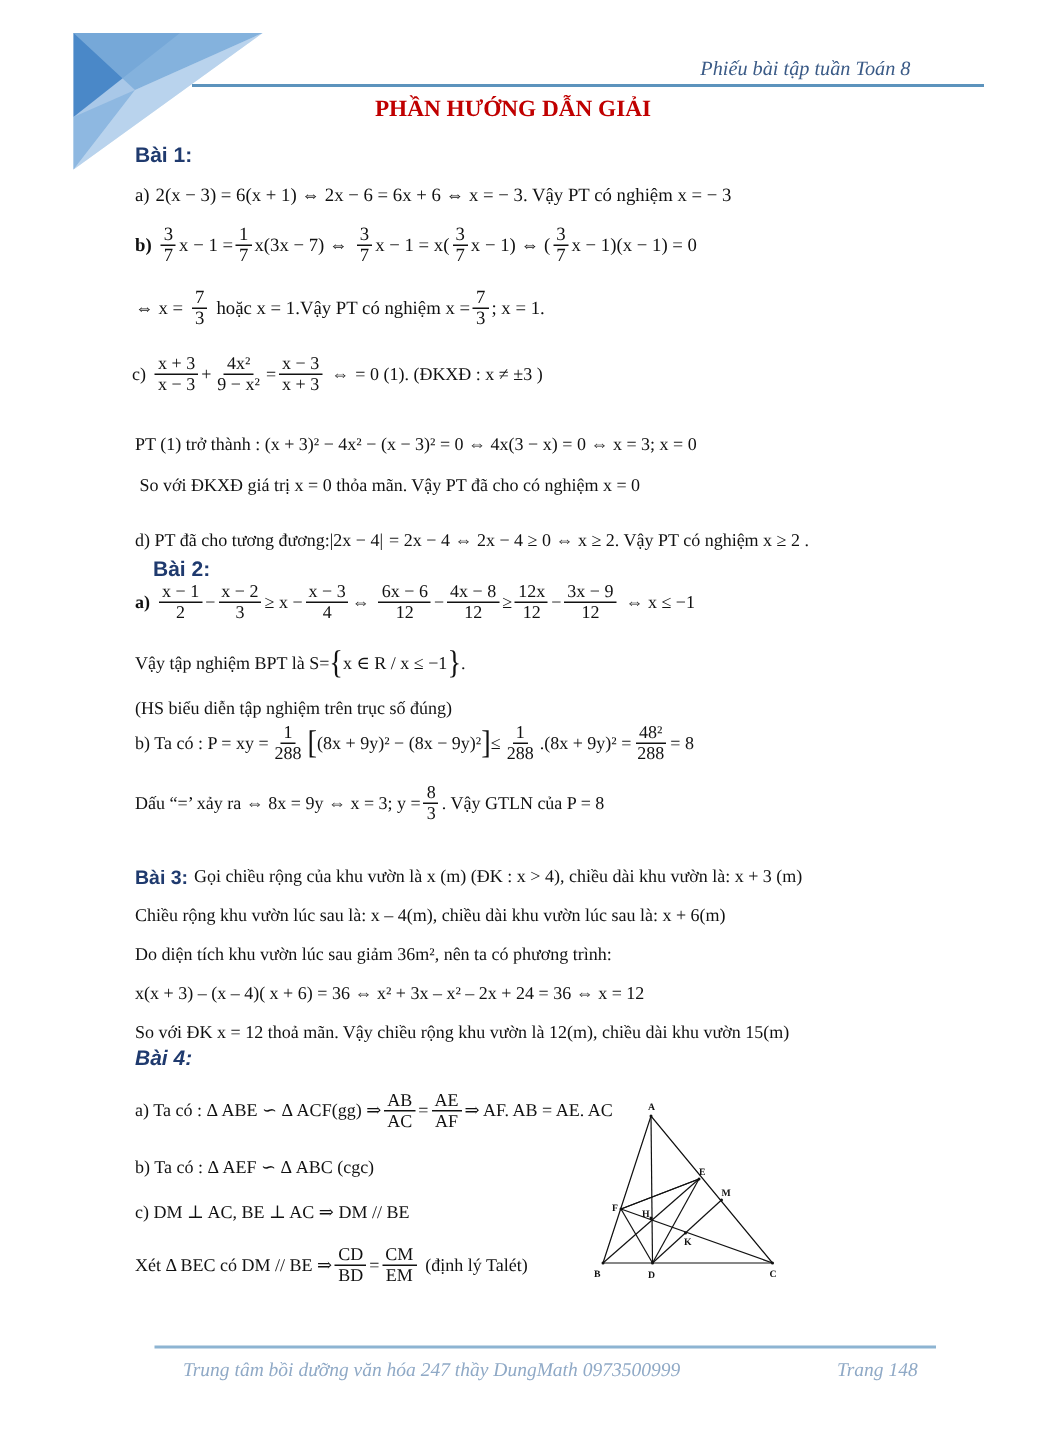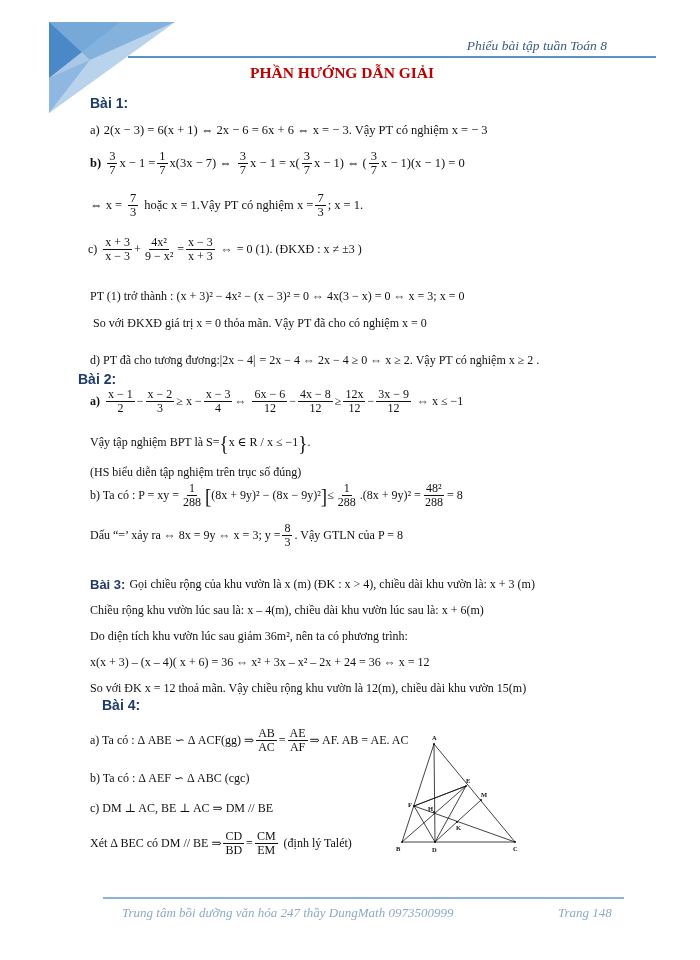--- a/index.html
+++ b/index.html
@@ -120,21 +120,21 @@
 <div class="line" style="left:90px; top:289px; font-size:12px;">PT (1) trở thành : (x + 3)² − 4x² − (x − 3)² = 0 ⇔ 4x(3 − x) = 0 ⇔ x = 3; x = 0</div>
 <div class="line" style="left:93px; top:316px; font-size:12px;">So với ĐKXĐ giá trị x = 0 thỏa mãn. Vậy PT đã cho có nghiệm x = 0</div>
 
 <div class="line" style="left:90px; top:343px; font-size:12px;margin-top:10px;">
   <span>d) PT đã cho tương đương:</span>
   <span>|2x − 4|</span>
     <span class="sp"></span>
   <span>= 2x − 4 ⇔ 2x − 4 ≥ 0 ⇔ x ≥ 2. Vậy PT có nghiệm x ≥ 2 .</span>
 </div>
 
-<div class="bai" style="left:78px; top:371px;">Bài 2:</div>
+<div class="bai" style="left:102px; top:371px;">Bài 2:</div>
 
 <div class="line" style="left:90px; top:388px; font-size:12px;">
   <span class="b">a)</span>
     <span class="sp"></span>
   <span class="frac">
       <span class="num">x − 1</span>
       <span class="den">2</span>
     </span>
   <span>−</span>
   <span class="frac">
@@ -214,21 +214,21 @@
 
 <div class="line" style="left:90px; top:577px; font-size:12px;">
   <span class="bai" style="position:static; font-size:13px; margin-right:4px;">Bài 3:</span>
   <span>Gọi chiều rộng của khu vườn là x (m) (ĐK : x &gt; 4), chiều dài khu vườn là: x + 3 (m)</span>
 </div>
 <div class="line" style="left:90px; top:603px; font-size:12px;">Chiều rộng khu vườn lúc sau là: x – 4(m), chiều dài khu vườn lúc sau là: x + 6(m)</div>
 <div class="line" style="left:90px; top:629px; font-size:12px;">Do diện tích khu vườn lúc sau giảm 36m², nên ta có phương trình:</div>
 <div class="line" style="left:90px; top:655px; font-size:12px;">x(x + 3) – (x – 4)( x + 6) = 36 ⇔ x² + 3x – x² – 2x + 24 = 36 ⇔ x = 12</div>
 <div class="line" style="left:90px; top:681px; font-size:12px;">So với ĐK x = 12 thoả mãn. Vậy chiều rộng khu vườn là 12(m), chiều dài khu vườn 15(m)</div>
 
-<div class="bai" style="left:102px; top:697px;">Bài 4:</div>
+<div class="bai" style="left:90px; top:697px;font-style:italic;">Bài 4:</div>
 
 <div class="line" style="left:90px; top:727px; font-size:12px;">
   <span>a) Ta có :  Δ ABE ∽ Δ ACF(gg) ⇒</span>
   <span class="frac">
       <span class="num">AB</span>
       <span class="den">AC</span>
     </span>
   <span>=</span>
   <span class="frac">
       <span class="num">AE</span>

